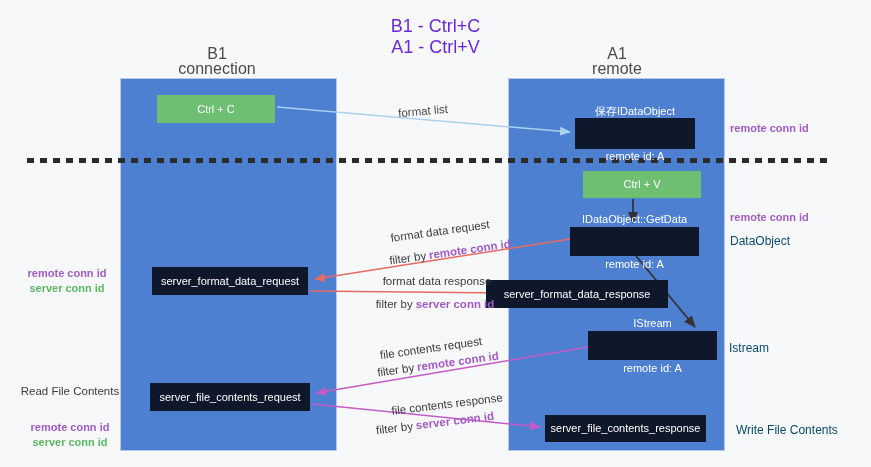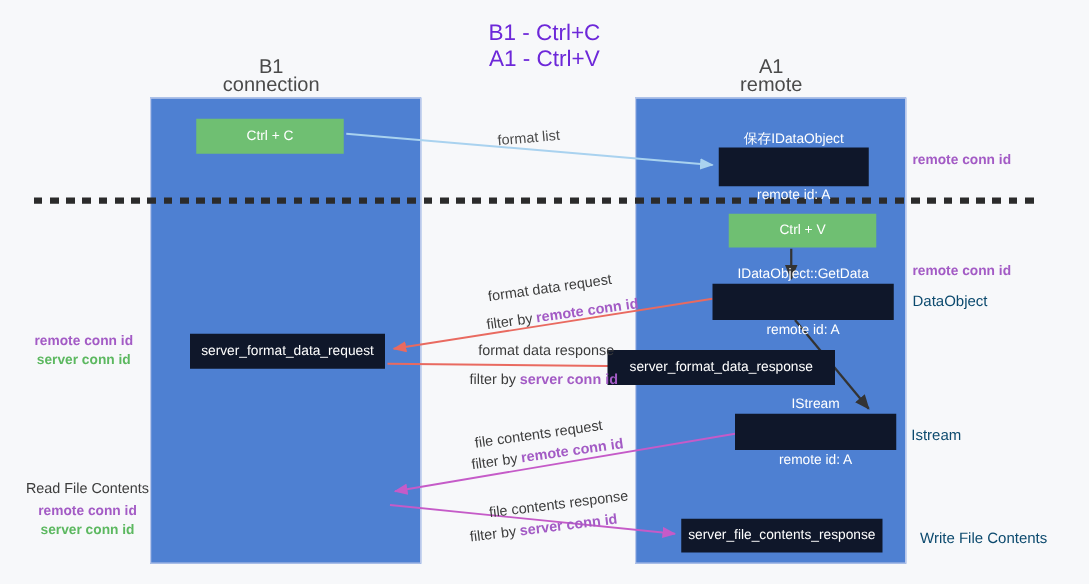--- a/index.html
+++ b/index.html
@@ -93,38 +93,41 @@
 
   <div class="node orange" style="left:575px;top:118px;width:120px;height:31px;">
     <div>保存IDataObject</div>
     <div>remote id: A</div>
   </div>
 
   <div class="node green" style="left:583px;top:171px;width:118px;height:27px;">
     <div>Ctrl + V</div>
   </div>
 
-  <div class="node orange" style="left:570px;top:227px;width:145px;height:29px;">
+  <div class="node orange" style="left:570px;top:227px;width:129px;height:29px;">
     <div>IDataObject::GetData</div>
     <div>remote id: A</div>
   </div>
 
   <div class="node orange" style="left:152px;top:267px;width:156px;height:28px;">
     <div>server_format_data_request</div>
   </div>
 
   <div class="node orange" style="left:486px;top:280px;width:182px;height:28px;">
     <div>server_format_data_response</div>
   </div>
 
   <div class="node orange" style="left:588px;top:331px;width:129px;height:29px;">
     <div>IStream</div>
     <div>remote id: A</div>
   </div>
 
+  <div class="node orange" style="left:150px;top:383px;width:160px;height:28px;">
+    <div>server_file_contents_request</div>
+  </div>
 
   <div class="node orange" style="left:545px;top:415px;width:161px;height:27px;">
     <div>server_file_contents_response</div>
   </div>
 
   <div class="flow-label" style="left:423px;top:111px;transform:translate(-50%,-50%) rotate(-5deg);color:#4a4a4a;">format list</div>
 
   <div class="flow-label" style="left:440px;top:231px;transform:translate(-50%,-50%) rotate(-8deg);">format data request</div>
   <div class="flow-label" style="left:450px;top:252px;transform:translate(-50%,-50%) rotate(-8deg);">
     <span class="filter-word">filter by</span><span class="purple">remote conn id</span>
@@ -150,18 +153,18 @@
   <div class="annot" style="left:730px;top:234px;">DataObject</div>
   <div class="annot" style="left:729px;top:341px;">Istream</div>
   <div class="annot" style="left:736px;top:423px;">Write File Contents</div>
 
   <div class="left-block" style="left:22px;top:266px;width:90px;">
     <div class="purple">remote conn id</div>
     <div class="greentxt">server conn id</div>
   </div>
 
   <div class="left-block" style="left:18px;top:384px;width:104px;">
-    <div style="color:#3c3c3c;font-size:11.5px;margin-bottom:3px;">Read File Contents</div>
+    <div style="color:#3c3c3c;font-size:11.5px;margin-bottom:21px;">Read File Contents</div>
     <div class="purple">remote conn id</div>
     <div class="greentxt">server conn id</div>
   </div>
 
 </div>
 
 </body></html>

